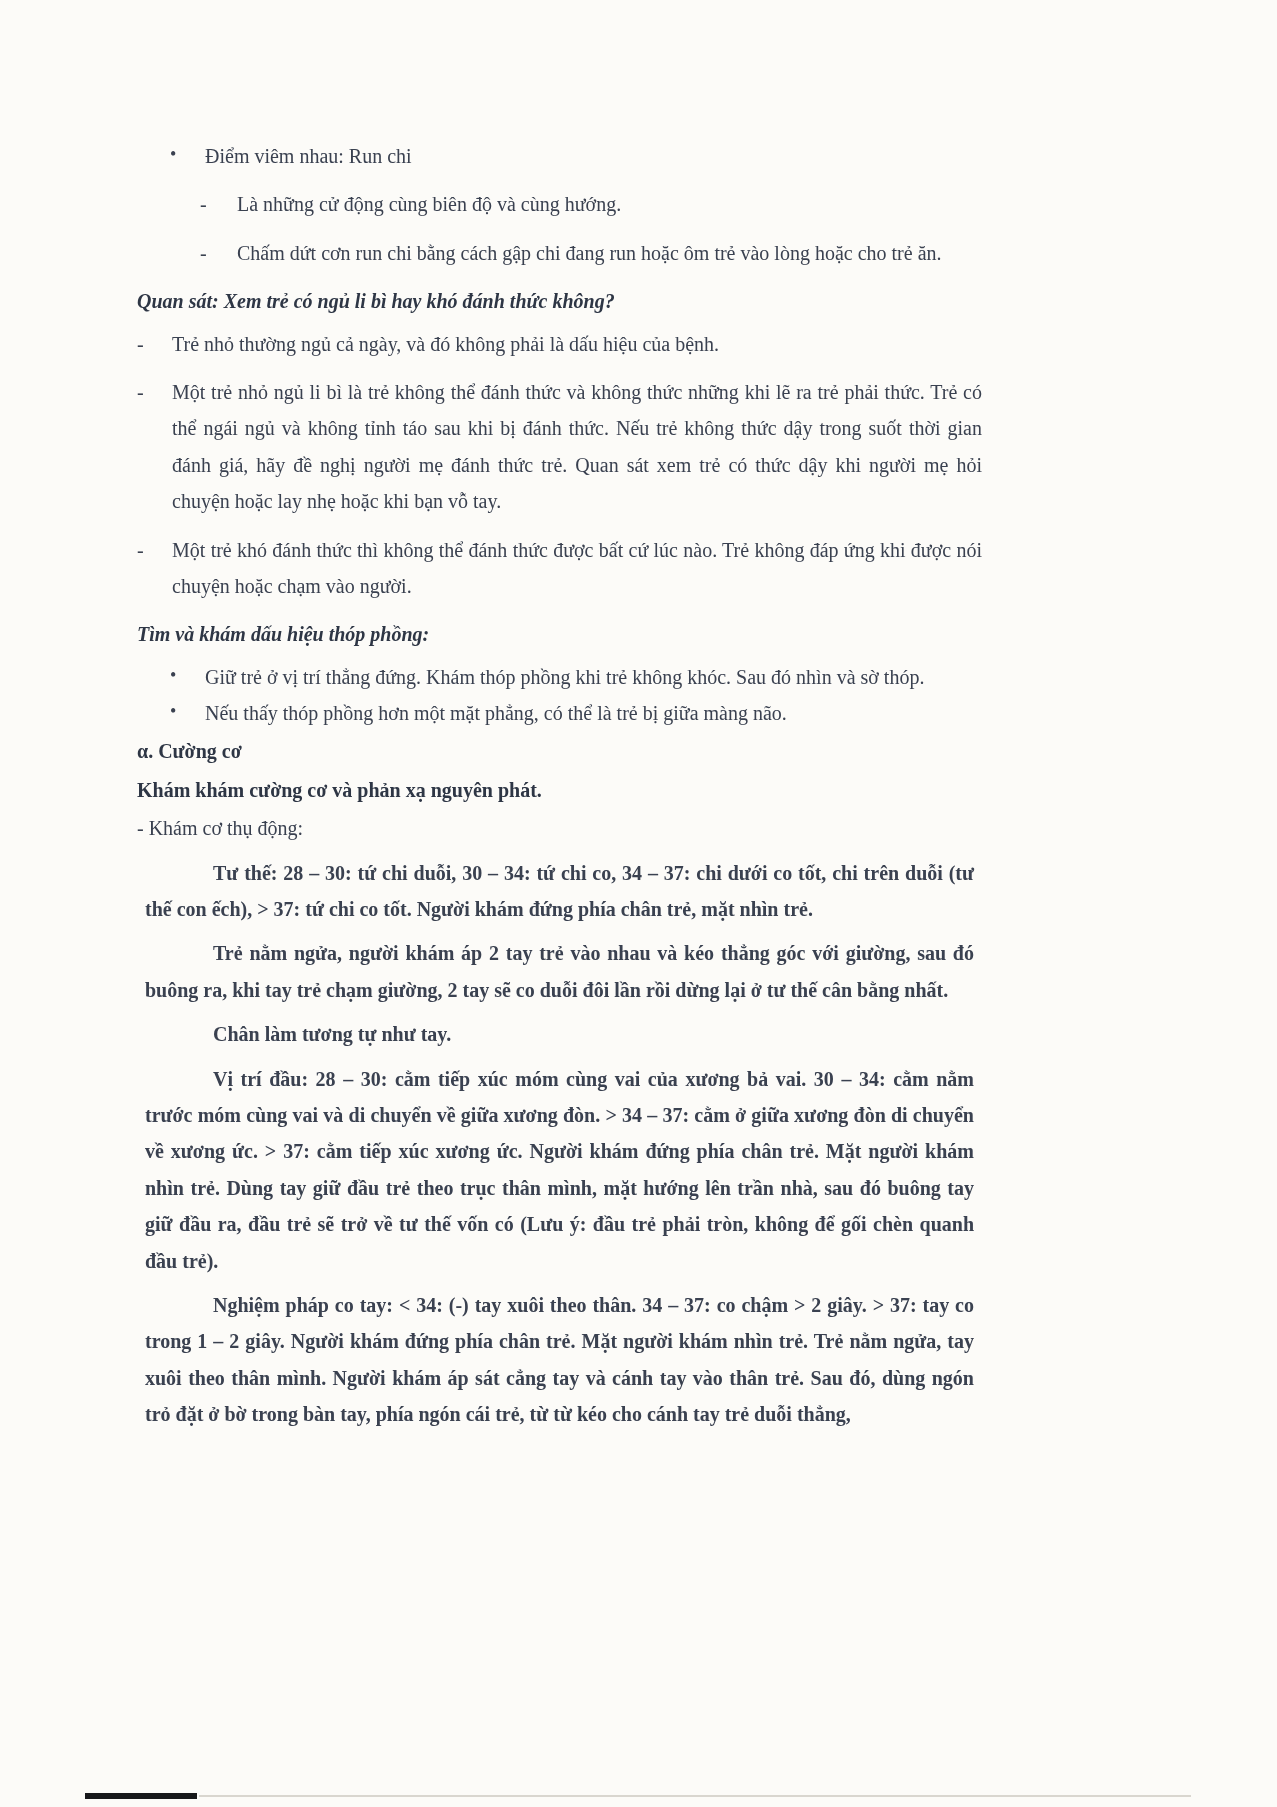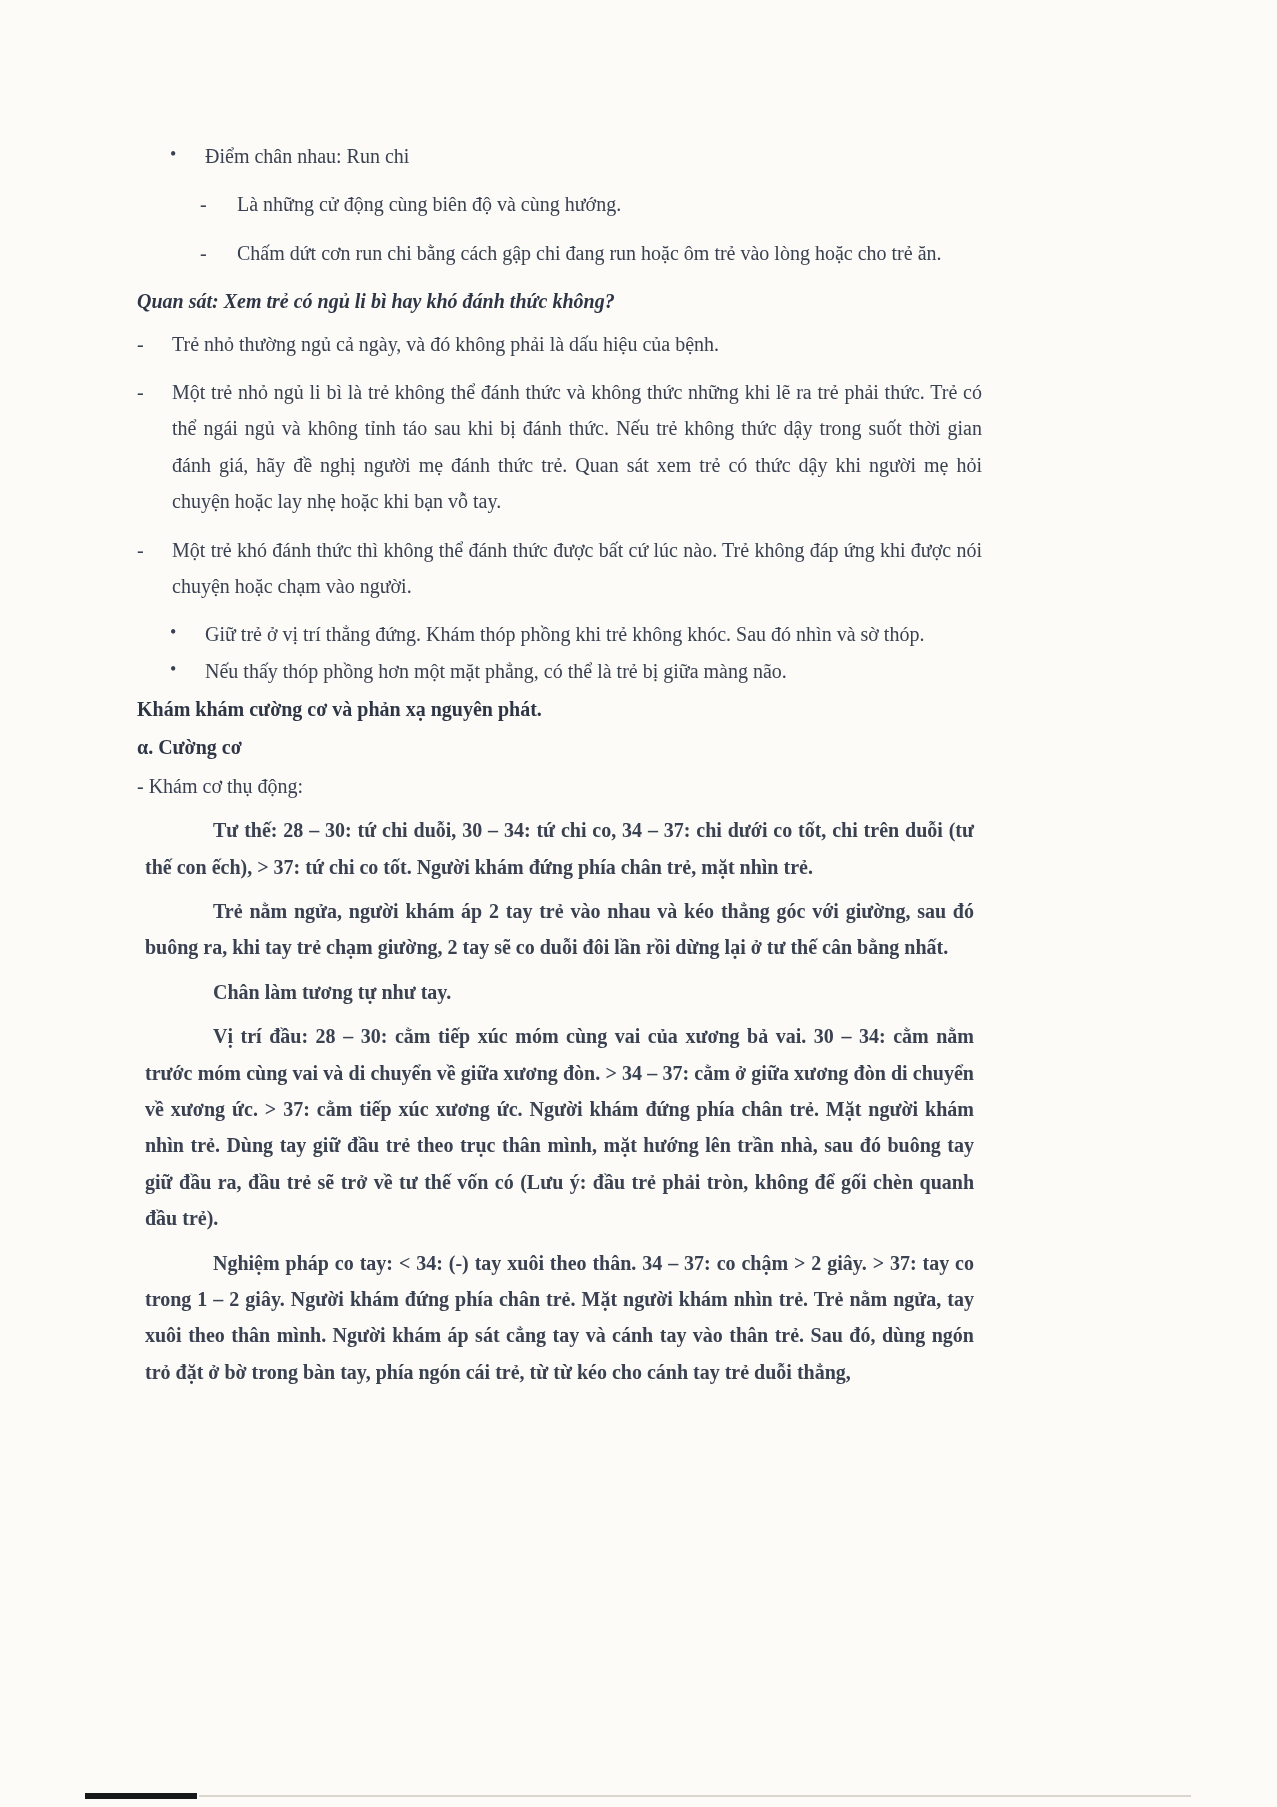--- a/index.html
+++ b/index.html
@@ -75,21 +75,21 @@
   }
 </style>
 </head>
 <body>
 
 <div class="page">
   <div class="content">
 
     <div class="block flexrow bullet-l1">
       <span class="marker bullet">•</span>
-      <span class="itemtext">Điểm chân nhau: Run chi</span>
+      <span class="itemtext">Điểm viêm nhau: Run chi</span>
     </div>
 
     <div class="block flexrow dash-l2">
       <span class="marker">-</span>
       <span class="itemtext">Là những cử động cùng biên độ và cùng hướng.</span>
     </div>
 
     <div class="block flexrow dash-l2">
       <span class="marker">-</span>
       <span class="itemtext">Chấm dứt cơn run chi bằng cách gập chi đang run hoặc ôm trẻ vào lòng hoặc cho trẻ ăn.</span>
@@ -105,34 +105,35 @@
     <div class="block flexrow">
       <span class="marker">-</span>
       <span class="itemtext">Một trẻ nhỏ ngủ li bì là trẻ không thể đánh thức và không thức những khi lẽ ra trẻ phải thức. Trẻ có thể ngái ngủ và không tỉnh táo sau khi bị đánh thức. Nếu trẻ không thức dậy trong suốt thời gian đánh giá, hãy đề nghị người mẹ đánh thức trẻ. Quan sát xem trẻ có thức dậy khi người mẹ hỏi chuyện hoặc lay nhẹ hoặc khi bạn vỗ tay.</span>
     </div>
 
     <div class="block flexrow">
       <span class="marker">-</span>
       <span class="itemtext">Một trẻ khó đánh thức thì không thể đánh thức được bất cứ lúc nào. Trẻ không đáp ứng khi được nói chuyện hoặc chạm vào người.</span>
     </div>
 
+    <div class="heading-bi">Tìm và khám dấu hiệu thóp phồng:</div>
 
     <div class="tight flexrow bullet-l1">
       <span class="marker bullet">•</span>
       <span class="itemtext">Giữ trẻ ở vị trí thẳng đứng. Khám thóp phồng khi trẻ không khóc. Sau đó nhìn và sờ thóp.</span>
     </div>
 
     <div class="tight flexrow bullet-l1">
       <span class="marker bullet">•</span>
       <span class="itemtext">Nếu thấy thóp phồng hơn một mặt phẳng, có thể là trẻ bị giữa màng não.</span>
     </div>
 
+    <div class="heading-b">α. Cường cơ</div>
+
     <div class="heading-b">Khám khám cường cơ và phản xạ nguyên phát.</div>
-
-    <div class="heading-b">α. Cường cơ</div>
 
     <div class="plainline">- Khám cơ thụ động:</div>
 
     <p class="para">Tư thế: 28 – 30: tứ chi duỗi, 30 – 34: tứ chi co, 34 – 37: chi dưới co tốt, chi trên duỗi (tư thế con ếch), &gt; 37: tứ chi co tốt. Người khám đứng phía chân trẻ, mặt nhìn trẻ.</p>
     <p class="para">Trẻ nằm ngửa, người khám áp 2 tay trẻ vào nhau và kéo thẳng góc với giường, sau đó buông ra, khi tay trẻ chạm giường, 2 tay sẽ co duỗi đôi lần rồi dừng lại ở tư thế cân bằng nhất.</p>
     <p class="para">Chân làm tương tự như tay.</p>
     <p class="para">Vị trí đầu: 28 – 30: cằm tiếp xúc móm cùng vai của xương bả vai. 30 – 34: cằm nằm trước móm cùng vai và di chuyển về giữa xương đòn. &gt; 34 – 37: cằm ở giữa xương đòn di chuyển về xương ức. &gt; 37: cằm tiếp xúc xương ức. Người khám đứng phía chân trẻ. Mặt người khám nhìn trẻ. Dùng tay giữ đầu trẻ theo trục thân mình, mặt hướng lên trần nhà, sau đó buông tay giữ đầu ra, đầu trẻ sẽ trở về tư thế vốn có (Lưu ý: đầu trẻ phải tròn, không để gối chèn quanh đầu trẻ).</p>
     <p class="para">Nghiệm pháp co tay: &lt; 34: (-) tay xuôi theo thân. 34 – 37: co chậm &gt; 2 giây. &gt; 37: tay co trong 1 – 2 giây. Người khám đứng phía chân trẻ. Mặt người khám nhìn trẻ. Trẻ nằm ngửa, tay xuôi theo thân mình. Người khám áp sát cẳng tay và cánh tay vào thân trẻ. Sau đó, dùng ngón trỏ đặt ở bờ trong bàn tay, phía ngón cái trẻ, từ từ kéo cho cánh tay trẻ duỗi thẳng,</p>
 
   </div>

